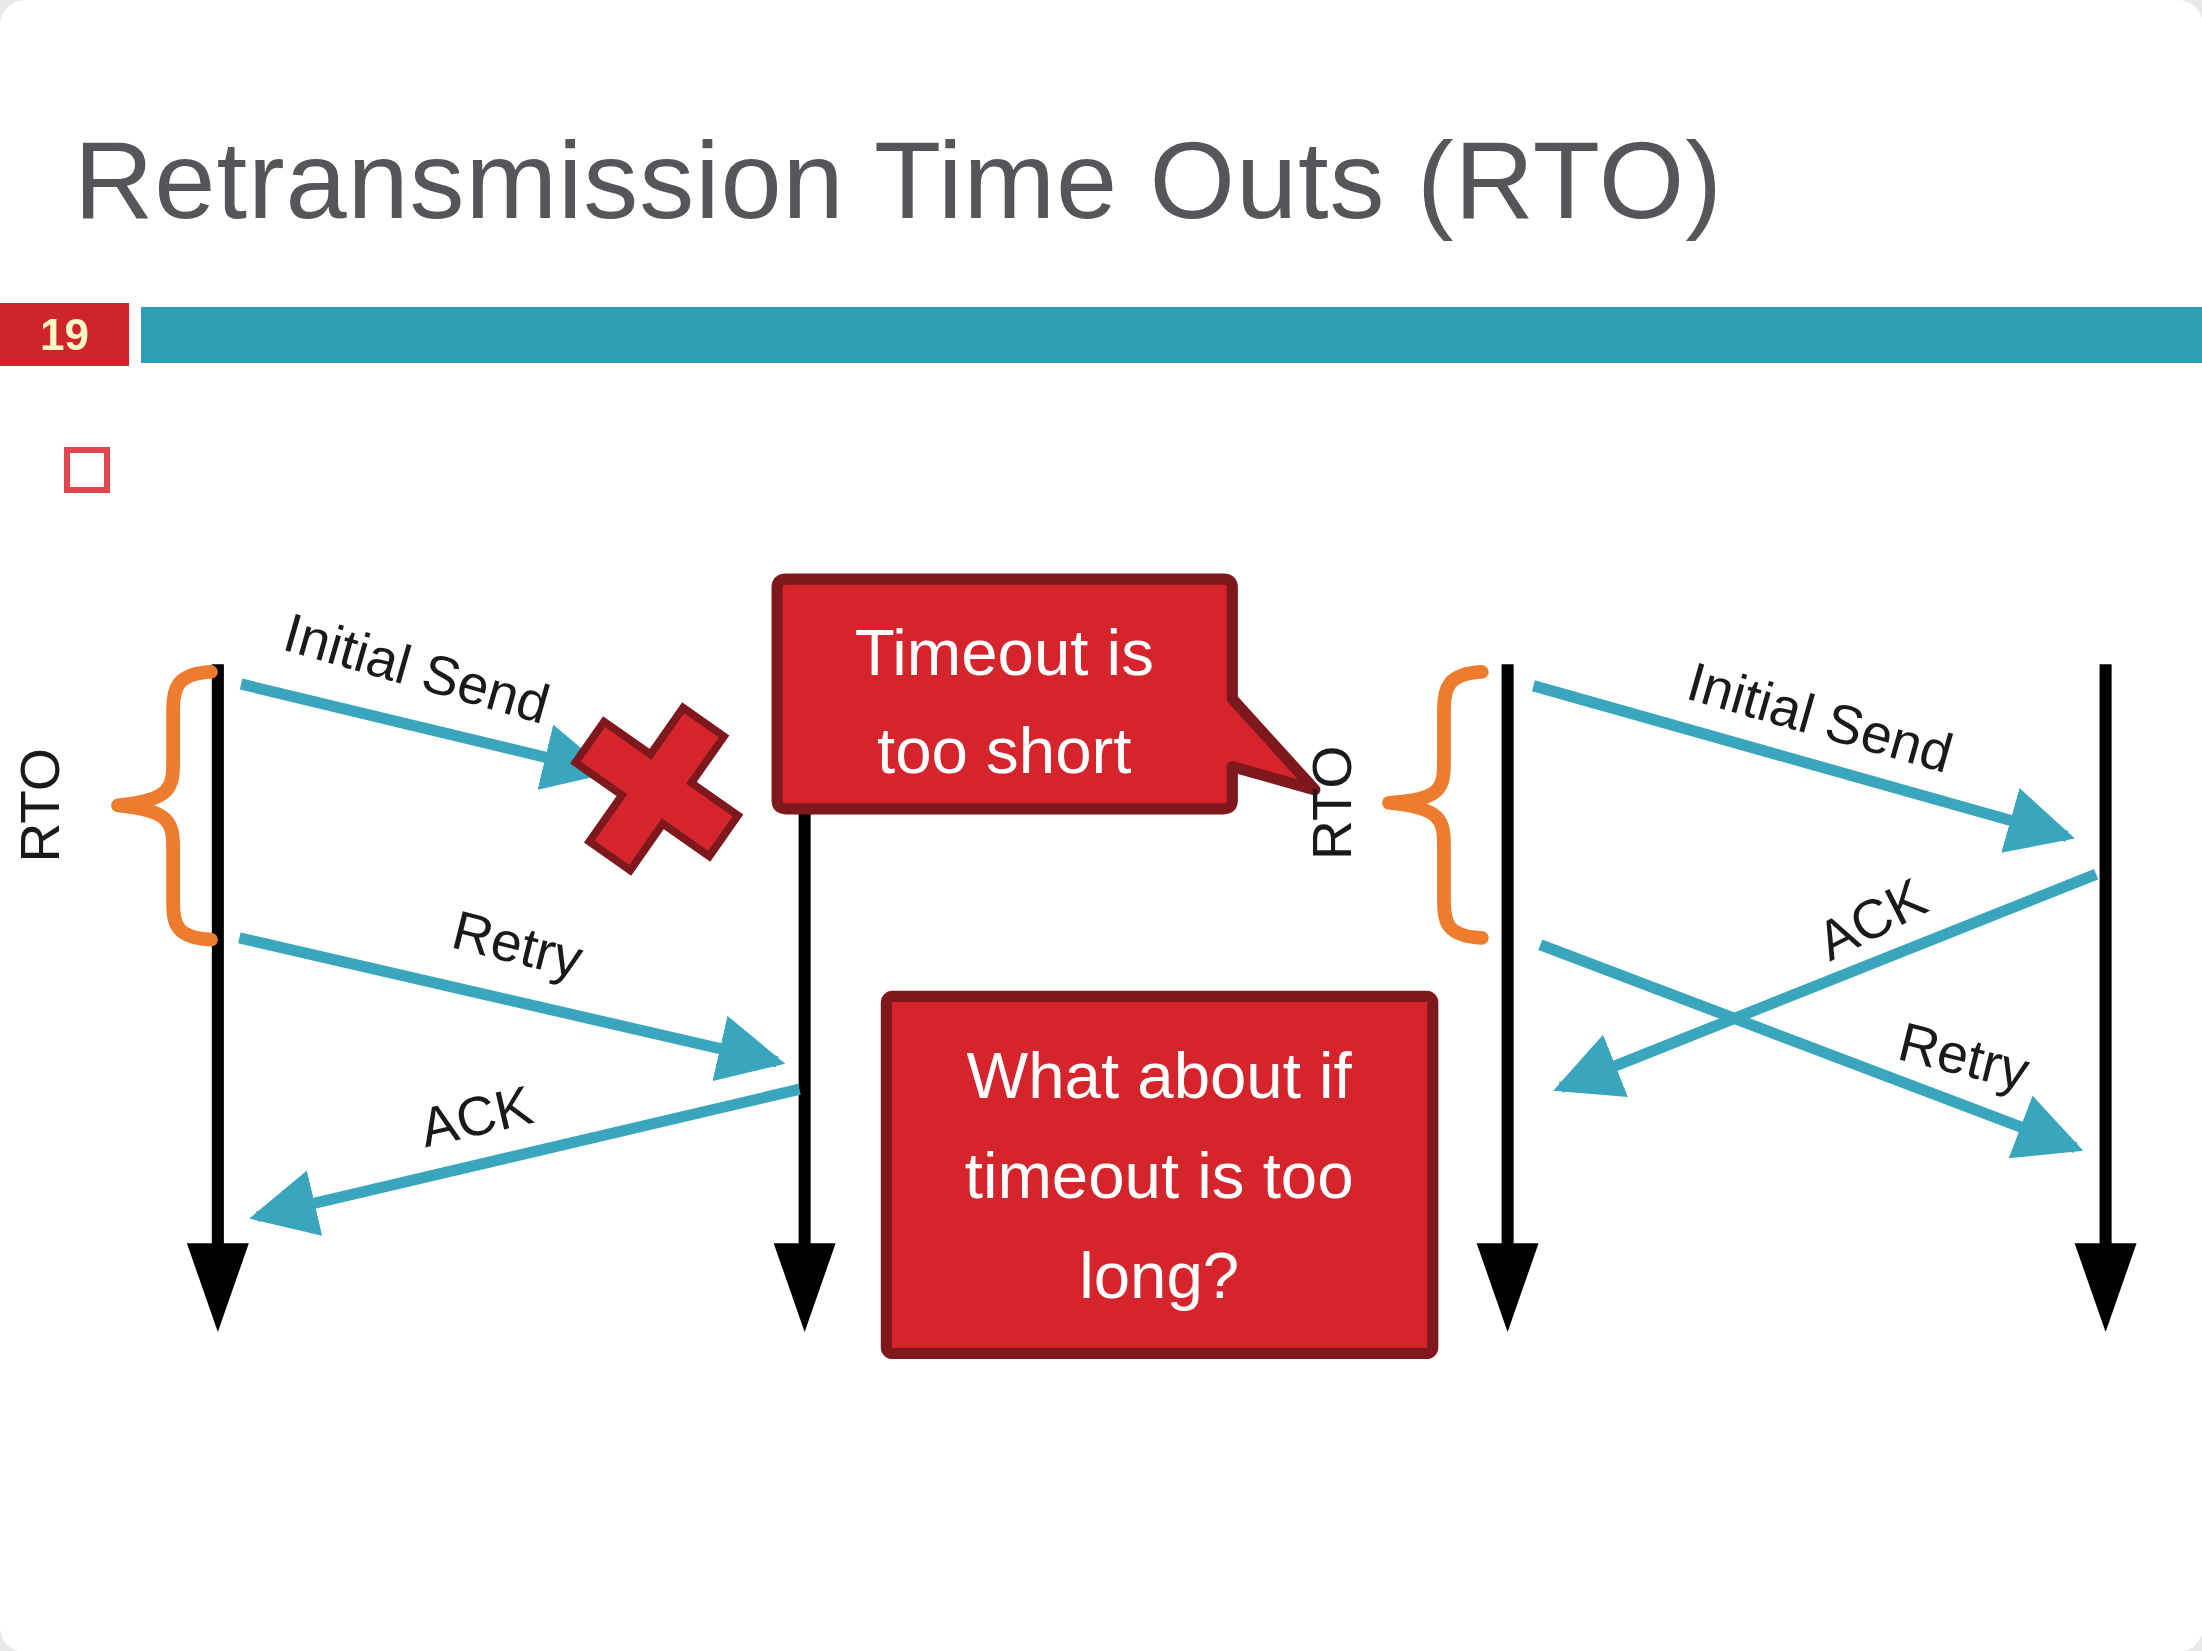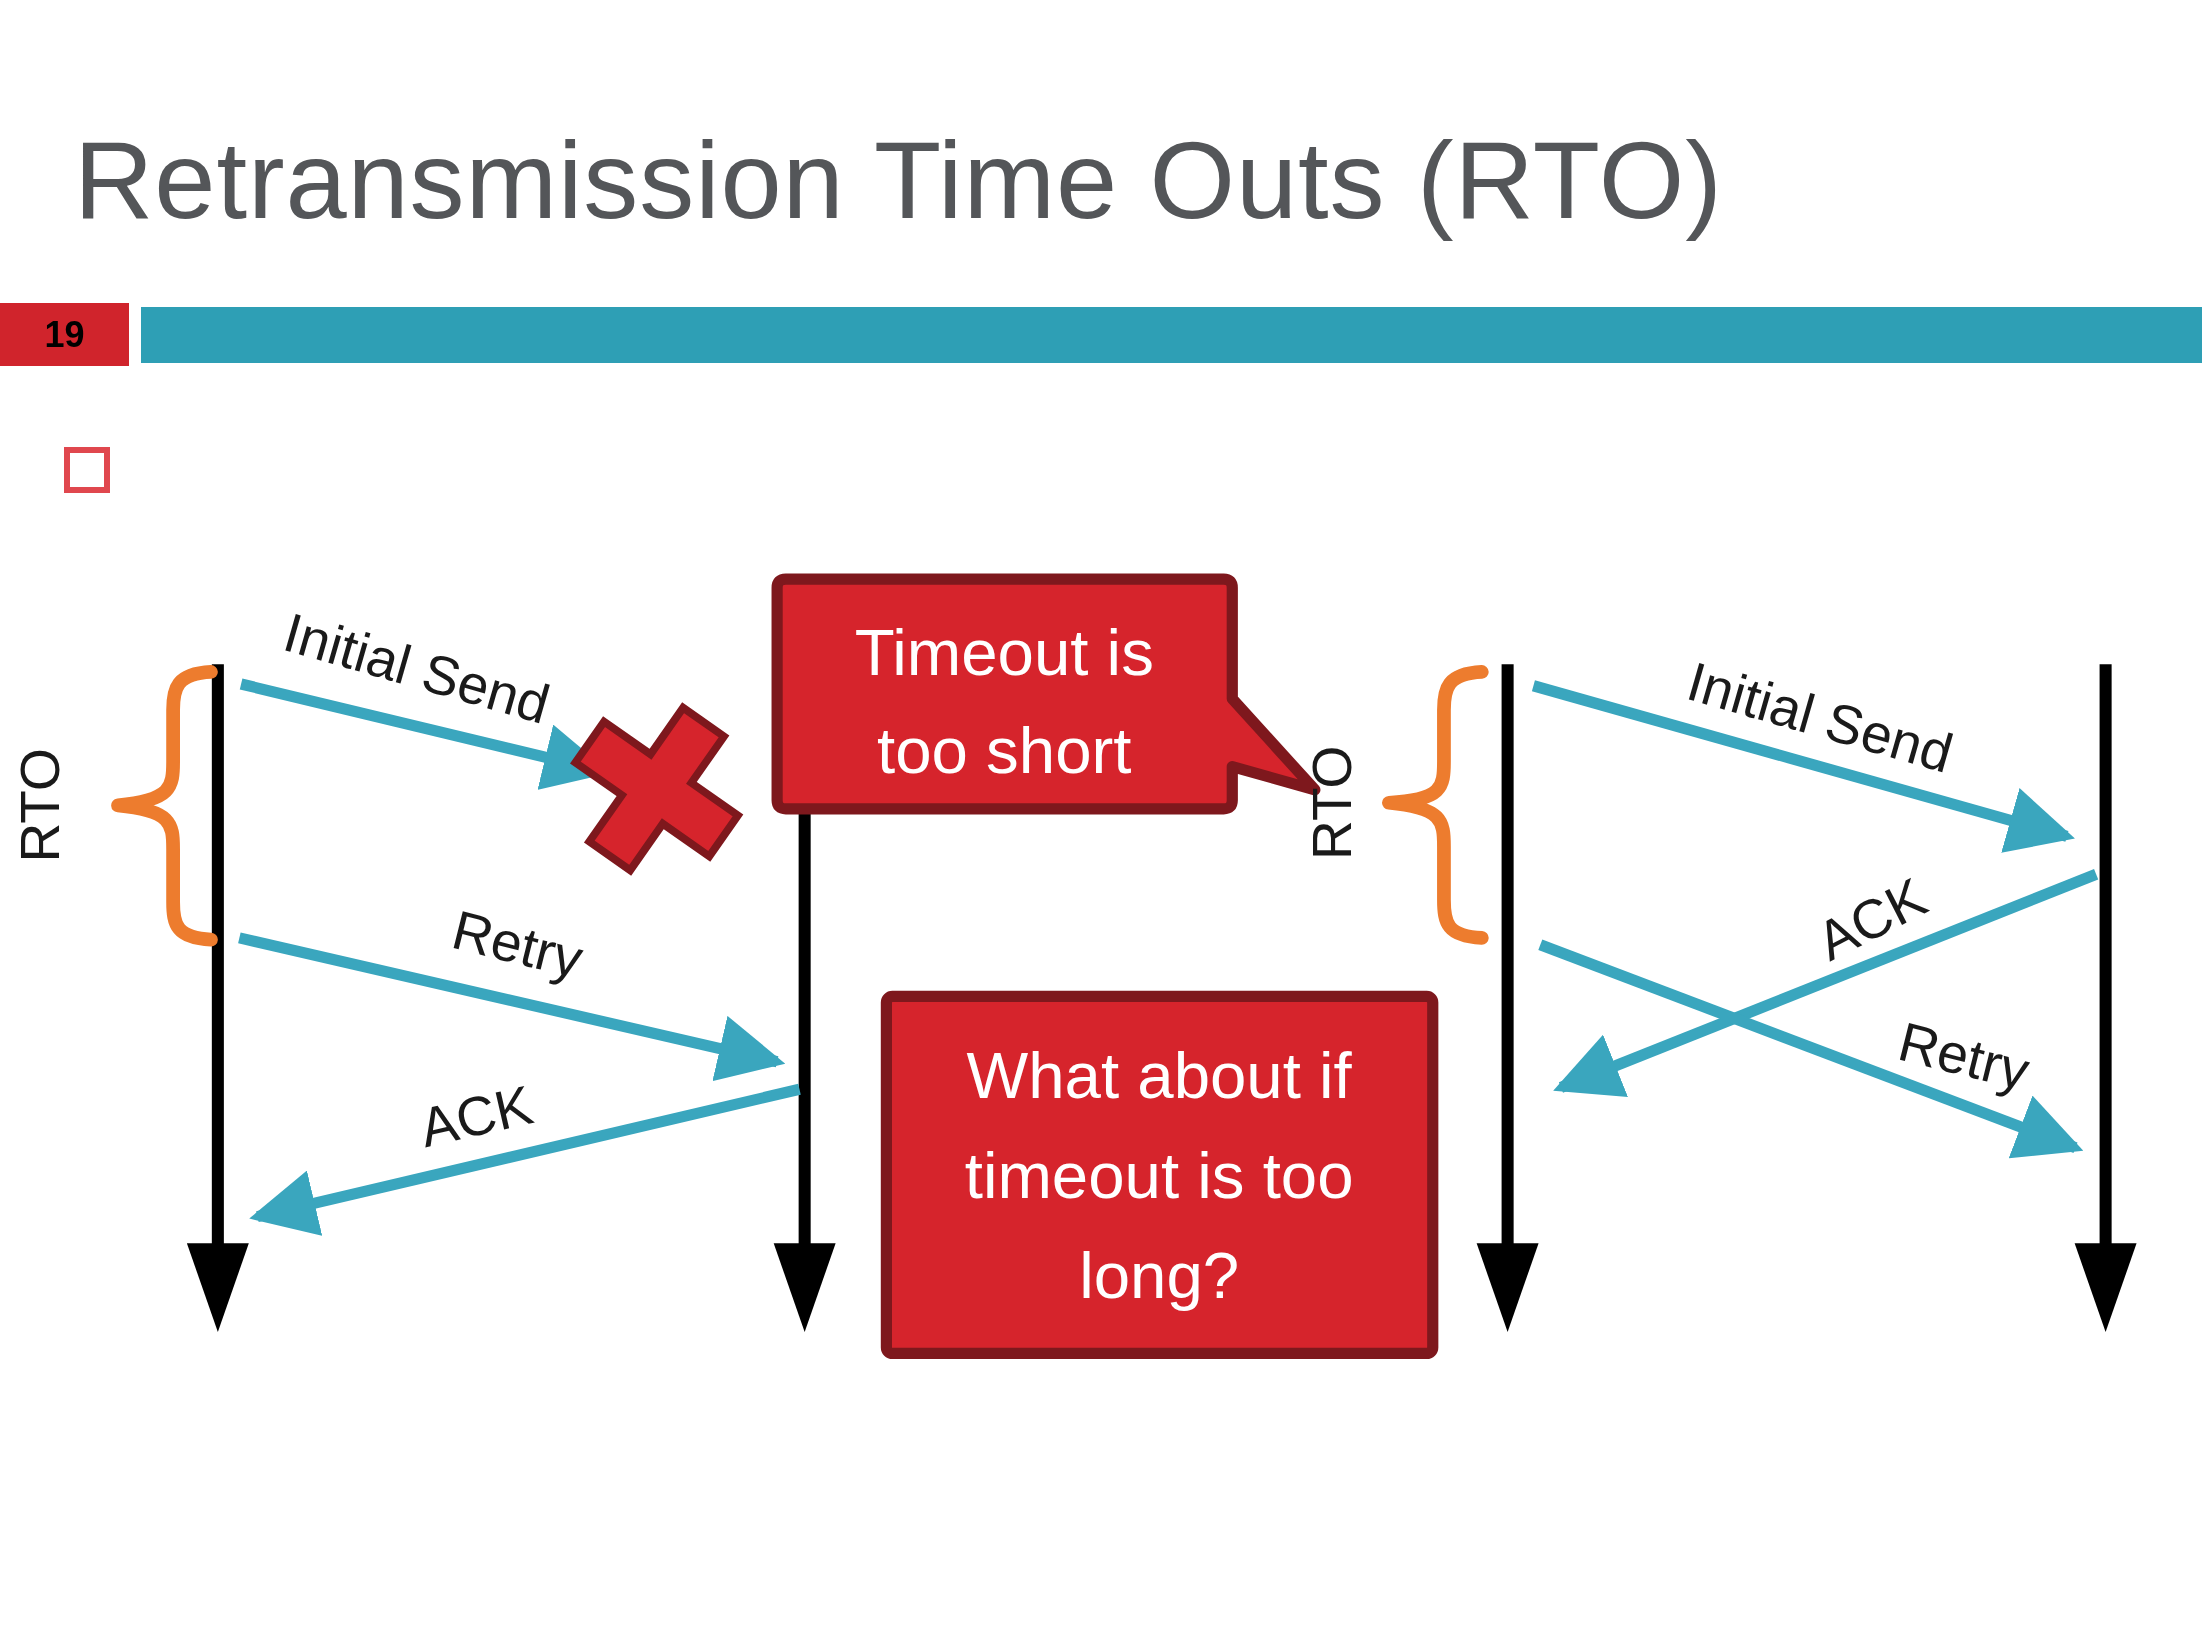--- a/index.html
+++ b/index.html
@@ -1,29 +1,30 @@
 <!DOCTYPE html>
 <html style="font-size:13.8px"><head>
 <meta charset="utf-8">
 <style>
   html,body{margin:0;padding:0;background:#e8e8e8;}
   .slide{
     position:relative;width:2203px;height:1652px;background:#ffffff;overflow:hidden;
     font-family:"Liberation Sans","DejaVu Sans",sans-serif;
+    border-radius:25px;
   }
   .title{
     position:absolute;left:74px;top:119px;font-size:110px;line-height:1.1;
     color:#545659;letter-spacing:0.9px;font-weight:400;white-space:nowrap;
   }
   .accent-bar{position:absolute;left:141px;top:307px;right:0;height:56px;background:#2E9FB5;}
   .page-badge{
     position:absolute;left:0;top:303px;width:129px;height:63px;background:#D0242C;
     display:flex;align-items:center;justify-content:center;
   }
-  .page-badge span{color:#000000;font-size:36px;font-weight:700;}
+  .page-badge span{color:#fef9c3;font-size:44px;font-weight:700;}
   .bullet-square{
     position:absolute;left:64px;top:447px;width:34px;height:34px;
     border:6px solid #E0474E;background:transparent;
   }
   .bullet-text{
     position:absolute;left:136px;top:422px;font-size:65px;color:#141414;
     letter-spacing:0.9px;white-space:nowrap;
   }
   svg.diagram{position:absolute;left:0;top:0;width:2203px;height:1652px;}
   svg text{font-family:"Liberation Sans","DejaVu Sans",sans-serif;}

